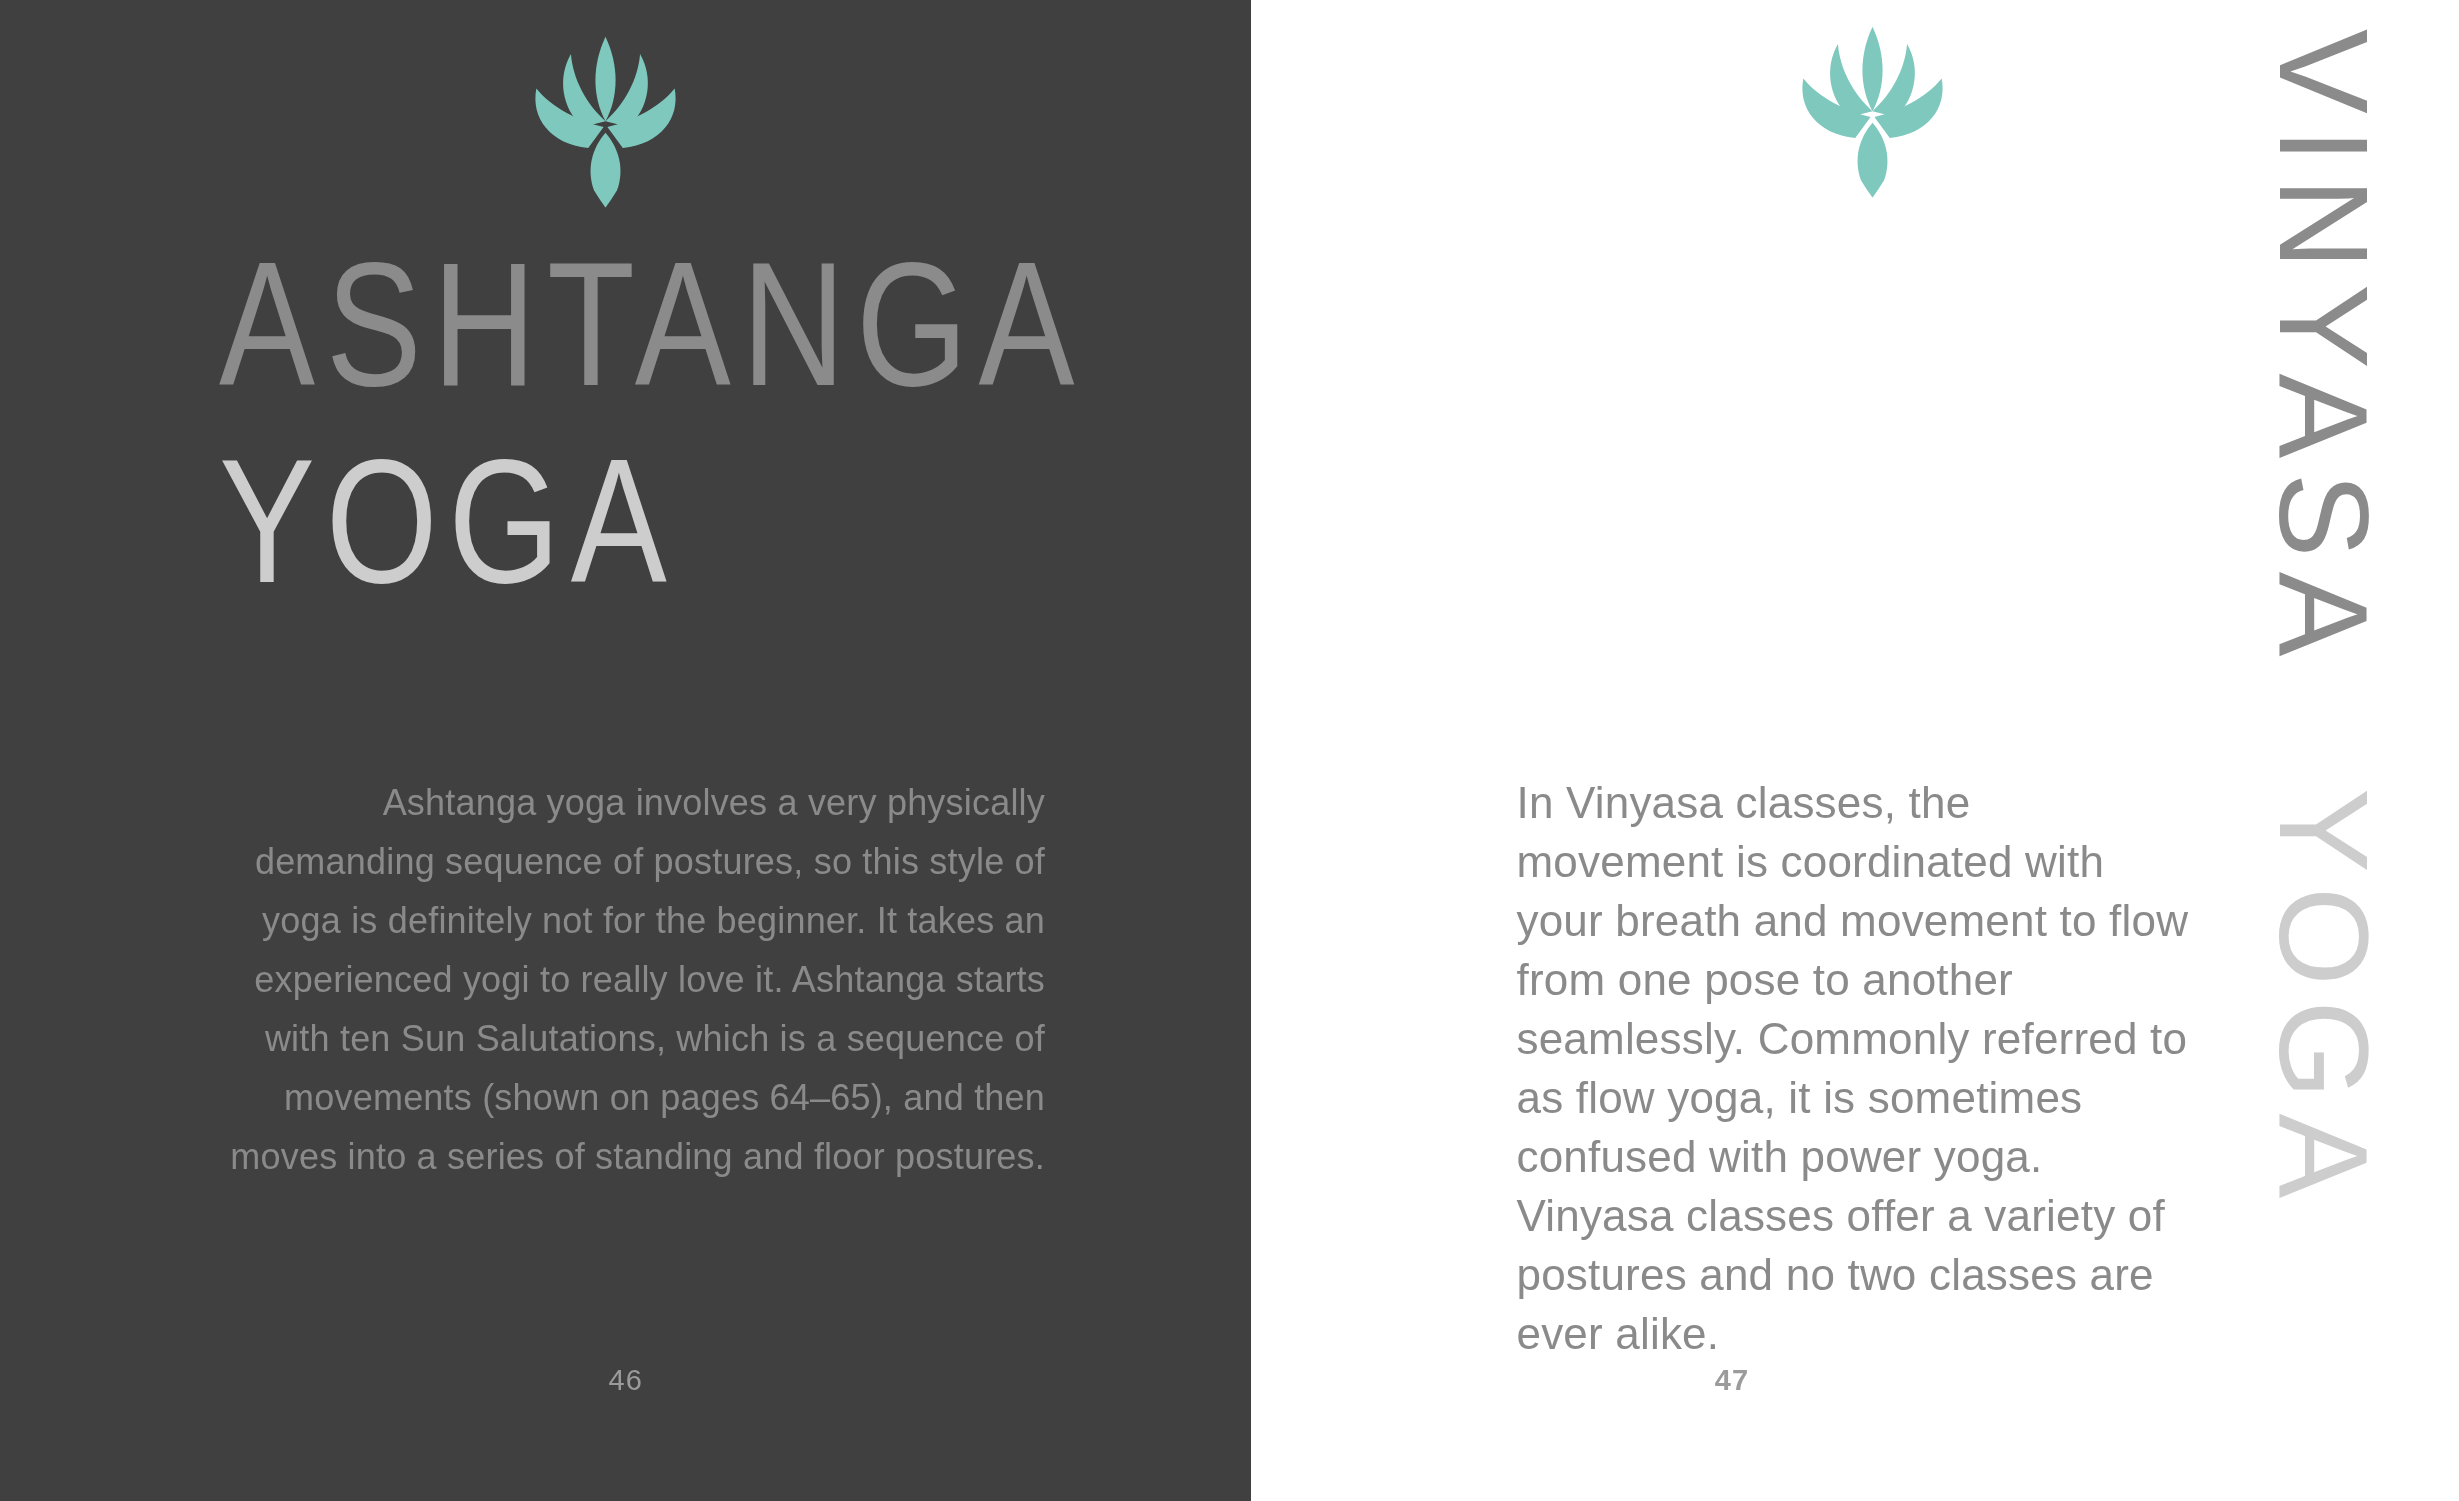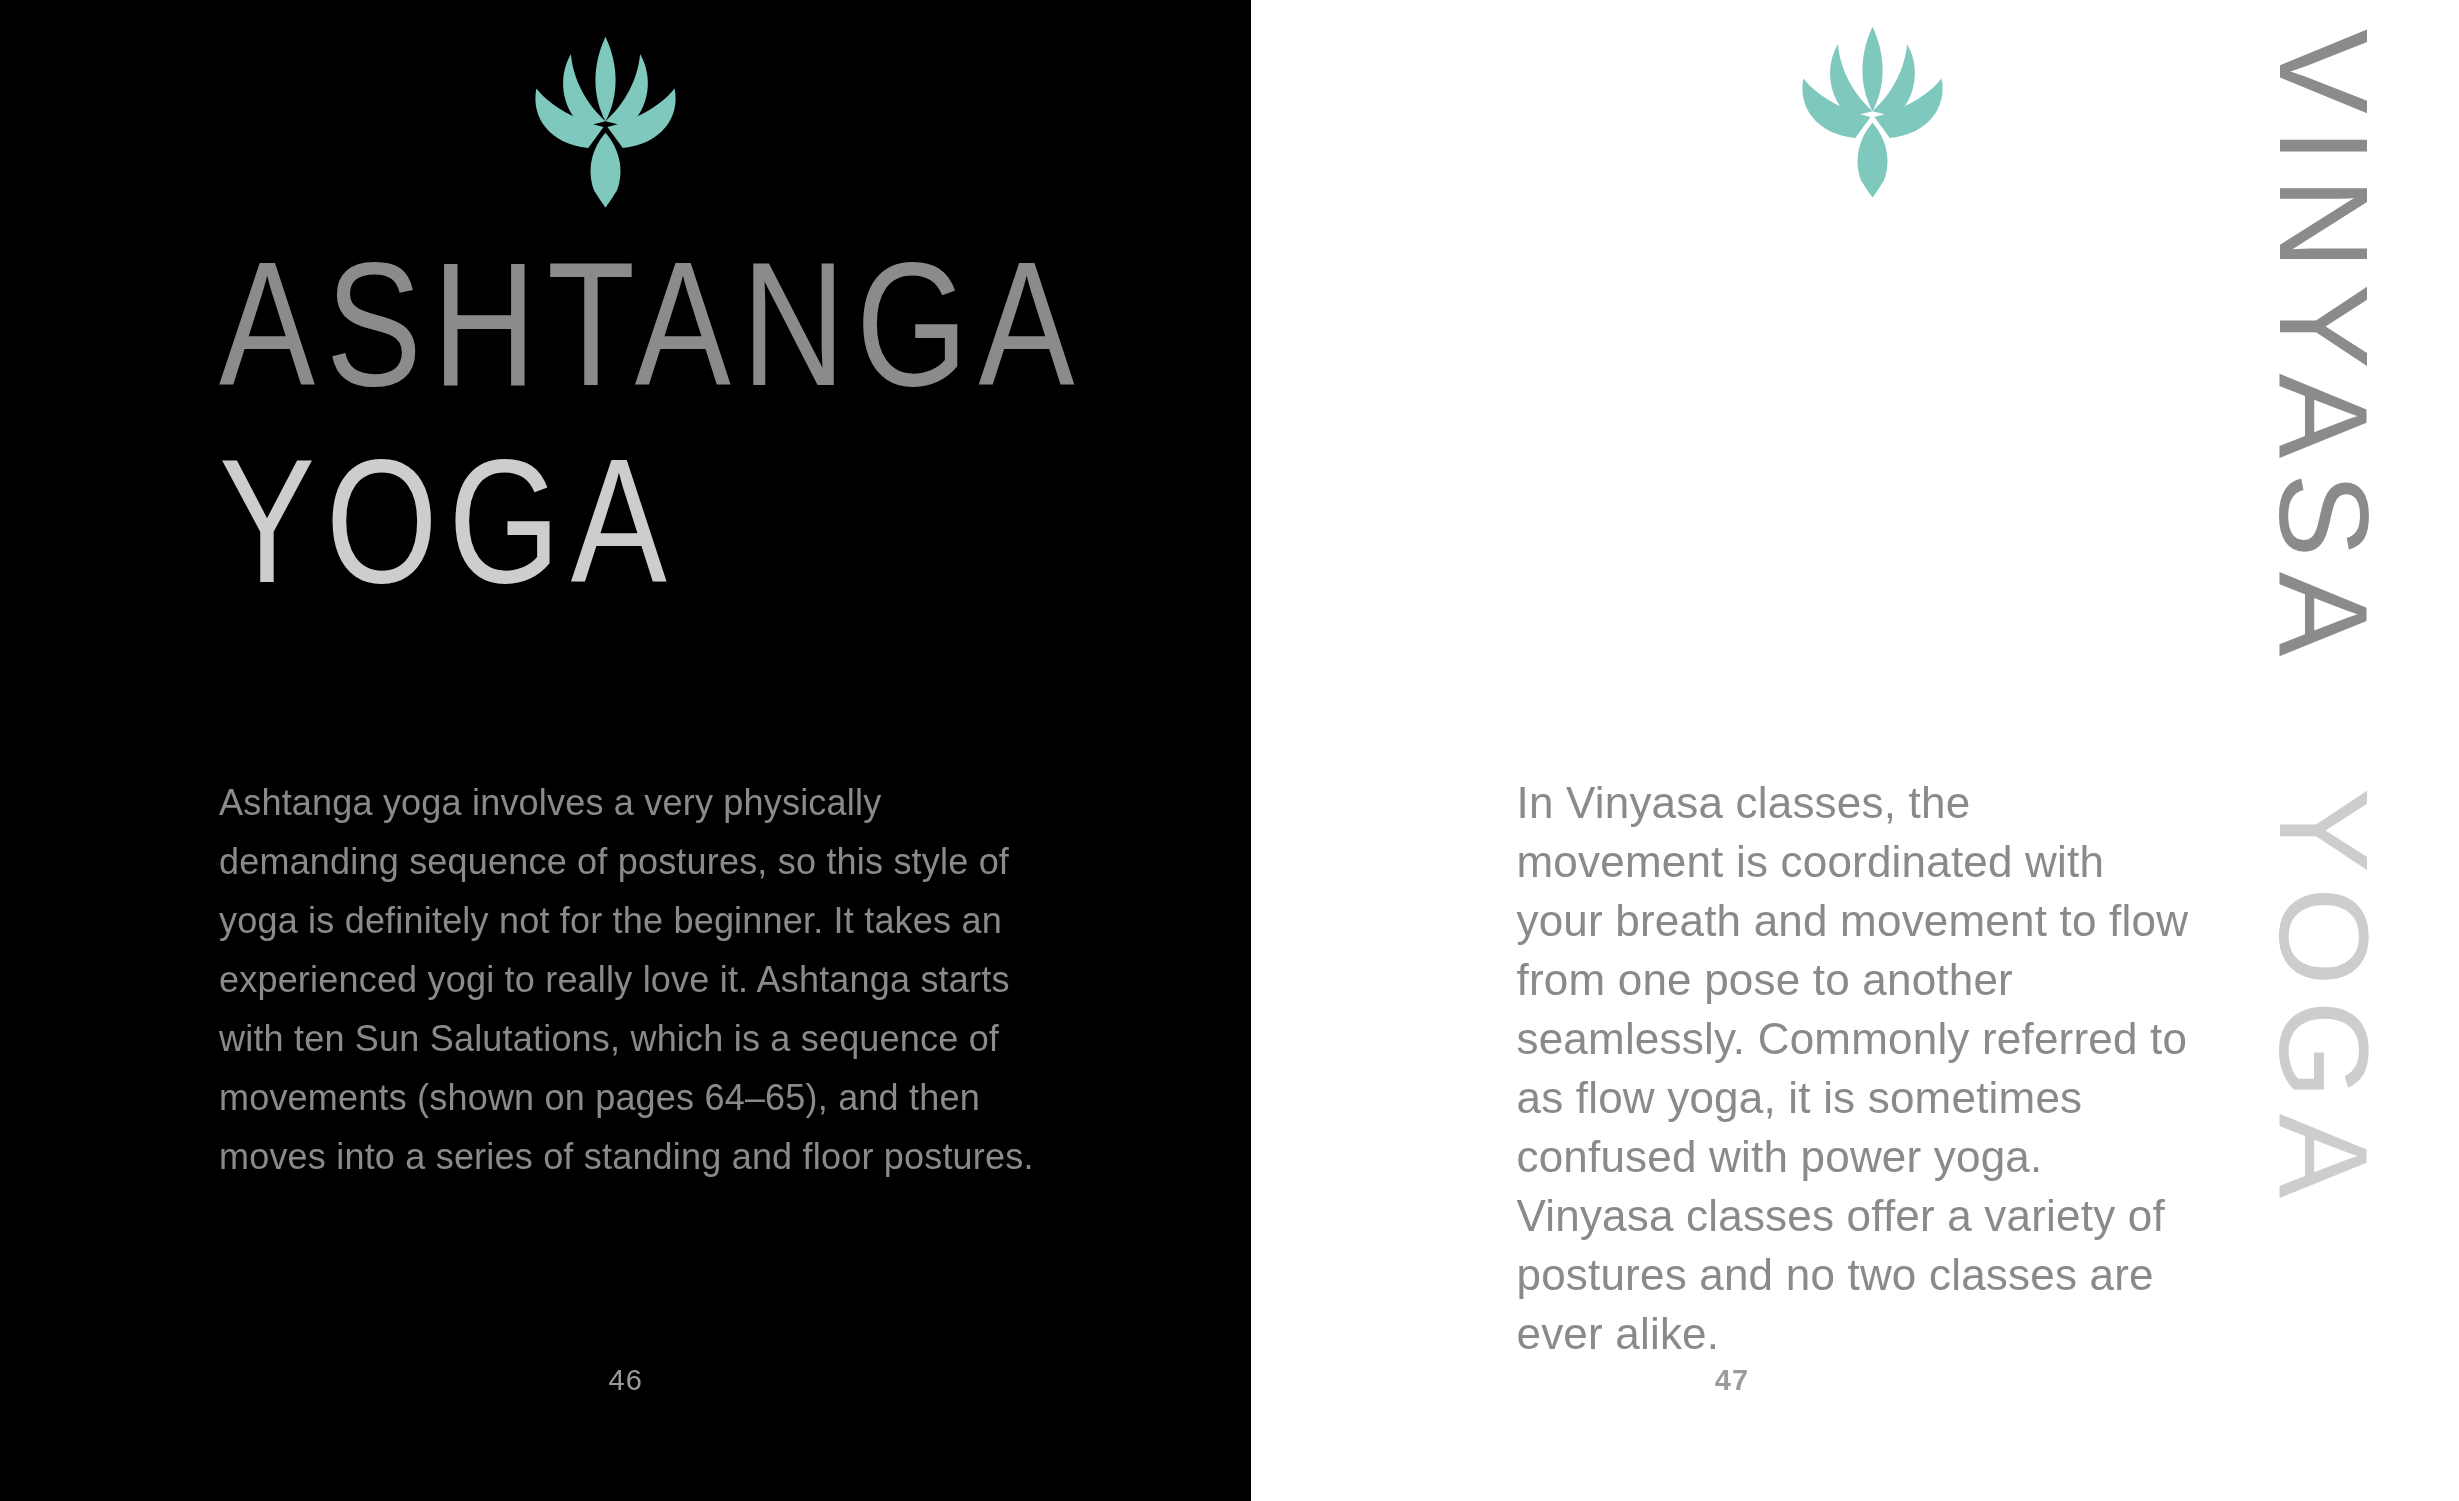--- a/index.html
+++ b/index.html
@@ -17,21 +17,21 @@
     display: flex;
     width: 2459px;
     height: 1502px;
   }
 
   
   .page-left {
     position: relative;
     width: 1252px;
     height: 1502px;
-    background: #000000;
+    background: #404040;
     box-sizing: border-box;
   }
   .page-right {
     position: relative;
     width: 1208px;
     height: 1502px;
     background: #ffffff;
     box-sizing: border-box;
   }
 
@@ -76,20 +76,21 @@
   
   .body-left {
     position: absolute;
     left: 219px;
     top: 773px;
     width: 826px;
     font-size: 36px;
     line-height: 59px;
     color: #8a8a8a;
     letter-spacing: 0.2px;
+    text-align: right;
   }
   .body-right {
     position: absolute;
     left: 265px;
     top: 773px;
     width: 672px;
     font-size: 44px;
     line-height: 59px;
     color: #8a8a8a;
     letter-spacing: 0.2px;

